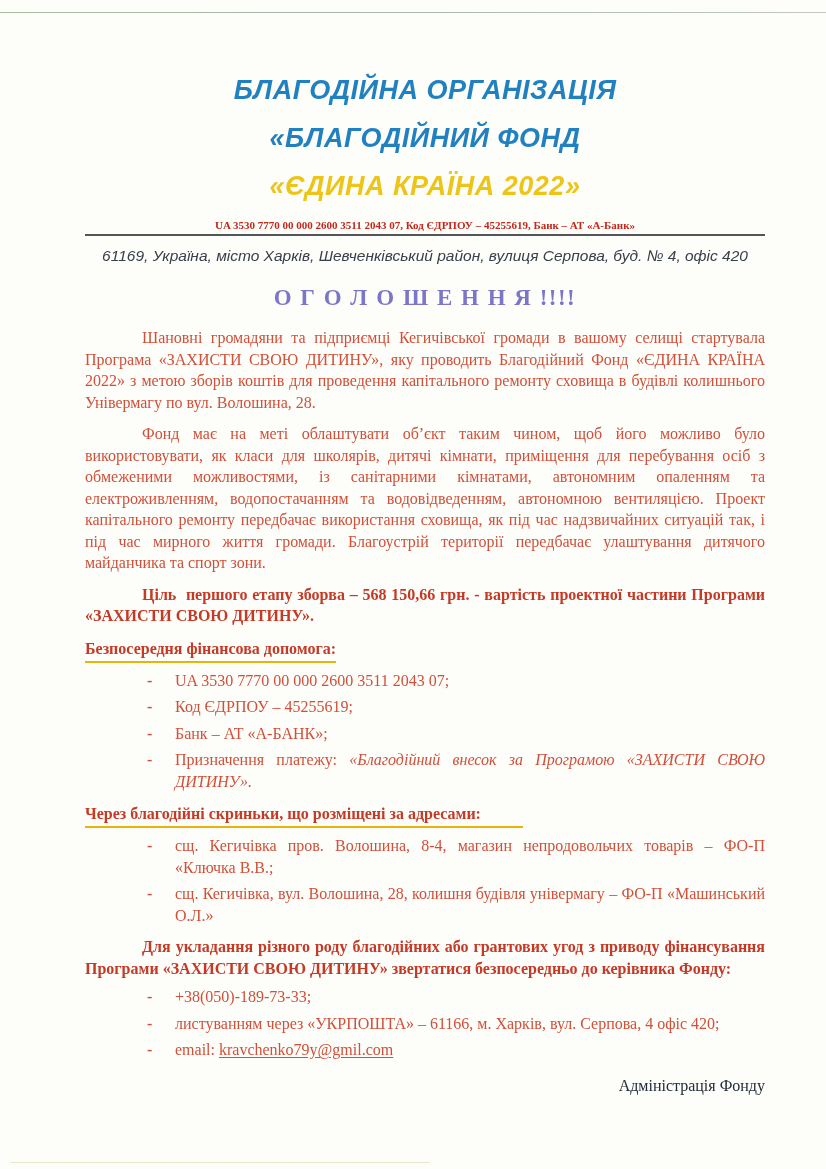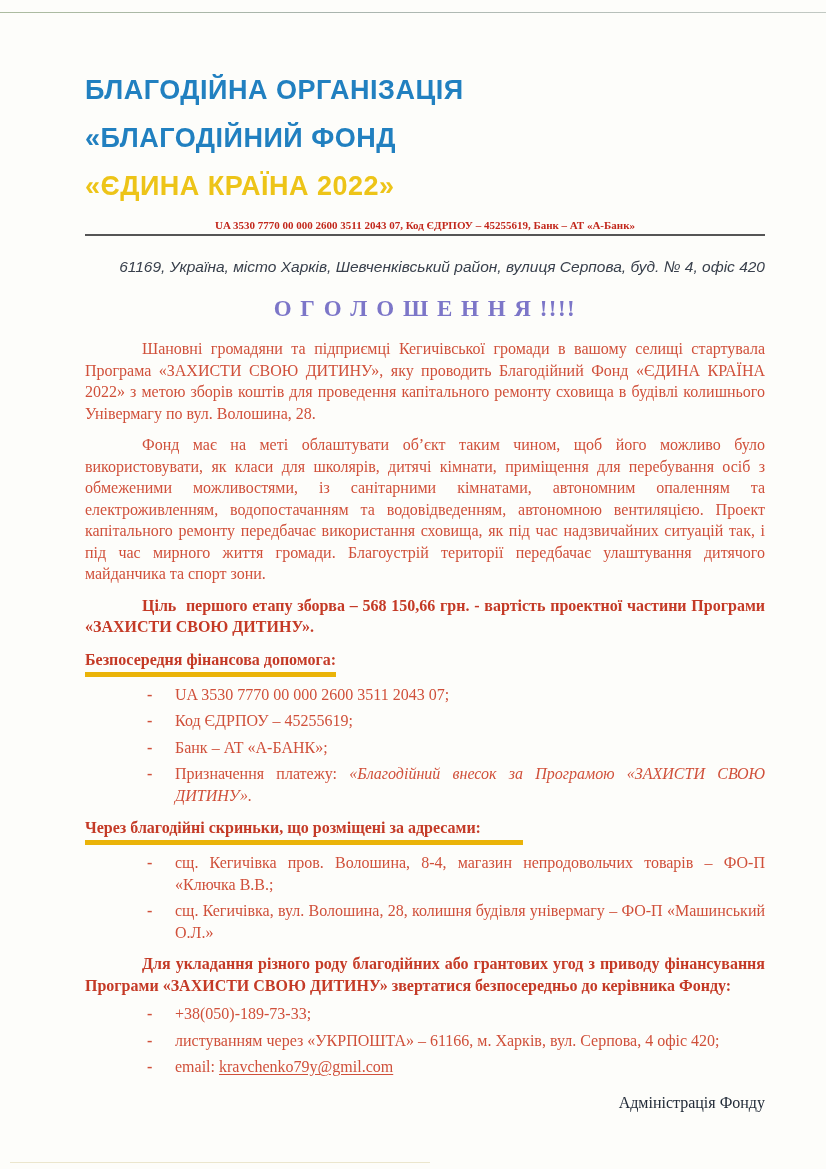--- a/index.html
+++ b/index.html
@@ -19,43 +19,45 @@
   .scan-line-bottom{
     position:absolute;bottom:6px;left:10px;width:420px;height:1px;
     background:#e6e0c2;opacity:.8;
   }
   .content{
     position:absolute;top:0;left:85px;width:680px;
   }
   
   .org-heading{
     margin-top:66px;
+    text-align:center;
     font-family:"Liberation Sans", sans-serif;
     font-weight:bold;
     font-size:27px;
     line-height:48px;
     color:#2180c0;
     letter-spacing:.5px;
+    font-style:italic;
   }
   .org-heading .fund{color:#edc418;}
   .bank{
     margin-top:9px;
     text-align:center;
     font-weight:bold;
     font-size:11px;
     color:#c2281c;
     white-space:nowrap;
   }
   .rule{
     border:none;border-top:2px solid #555;
     margin:3px 0 0 0;
   }
   .address{
-    margin-top:22px;
-    text-align:right;
+    margin-top:11px;
+    text-align:center;
     font-family:"Liberation Sans", sans-serif;
     font-style:italic;
     font-size:15.5px;
     color:#39404c;
   }
   
   .title{
     margin-top:20px;
     text-align:center;
     font-weight:bold;
@@ -74,21 +76,21 @@
   p.body.first{margin-top:16px;}
   p.body.strong{color:#c43a26;font-weight:bold;}
   .sec-heading{
     margin-top:11px;
     font-size:16px;
     font-weight:bold;
     color:#c43a26;
     line-height:22px;
   }
   .sec-heading .u{
-    border-bottom:5px solid #eab308;
+    border-bottom:2px solid #eab308;
     padding-bottom:1px;
     display:inline-block;
   }
   .sec-heading .u.ext{padding-right:42px;}
   ul.dash-list{
     list-style:none;
     margin:7px 0 0 62px;
     padding:0;
     color:#d0503a;
     font-size:16px;

